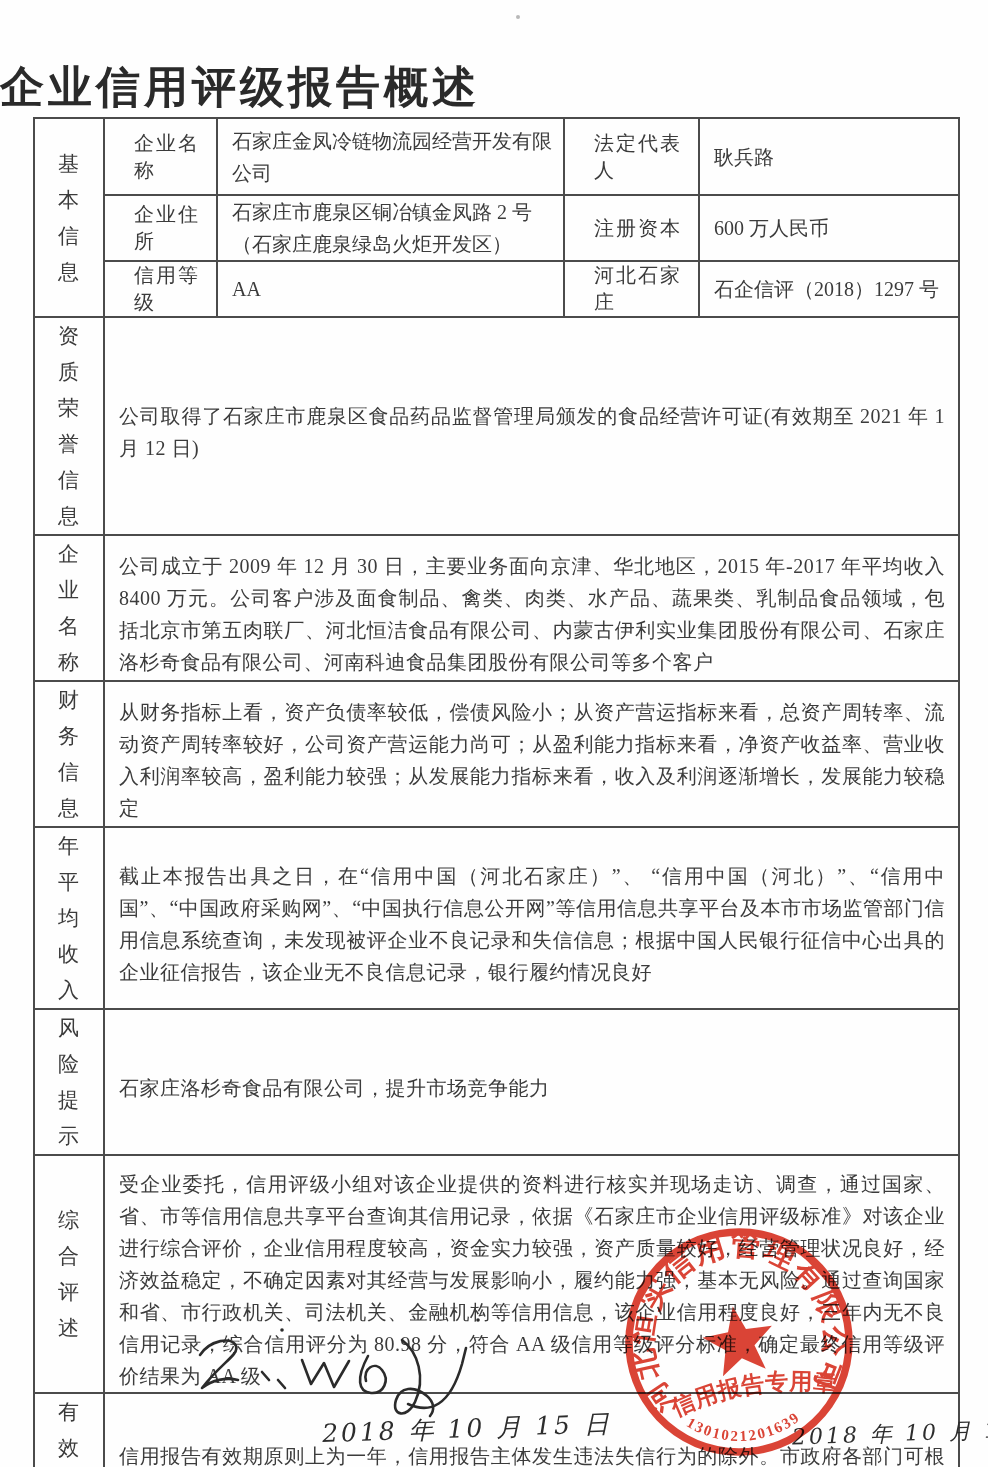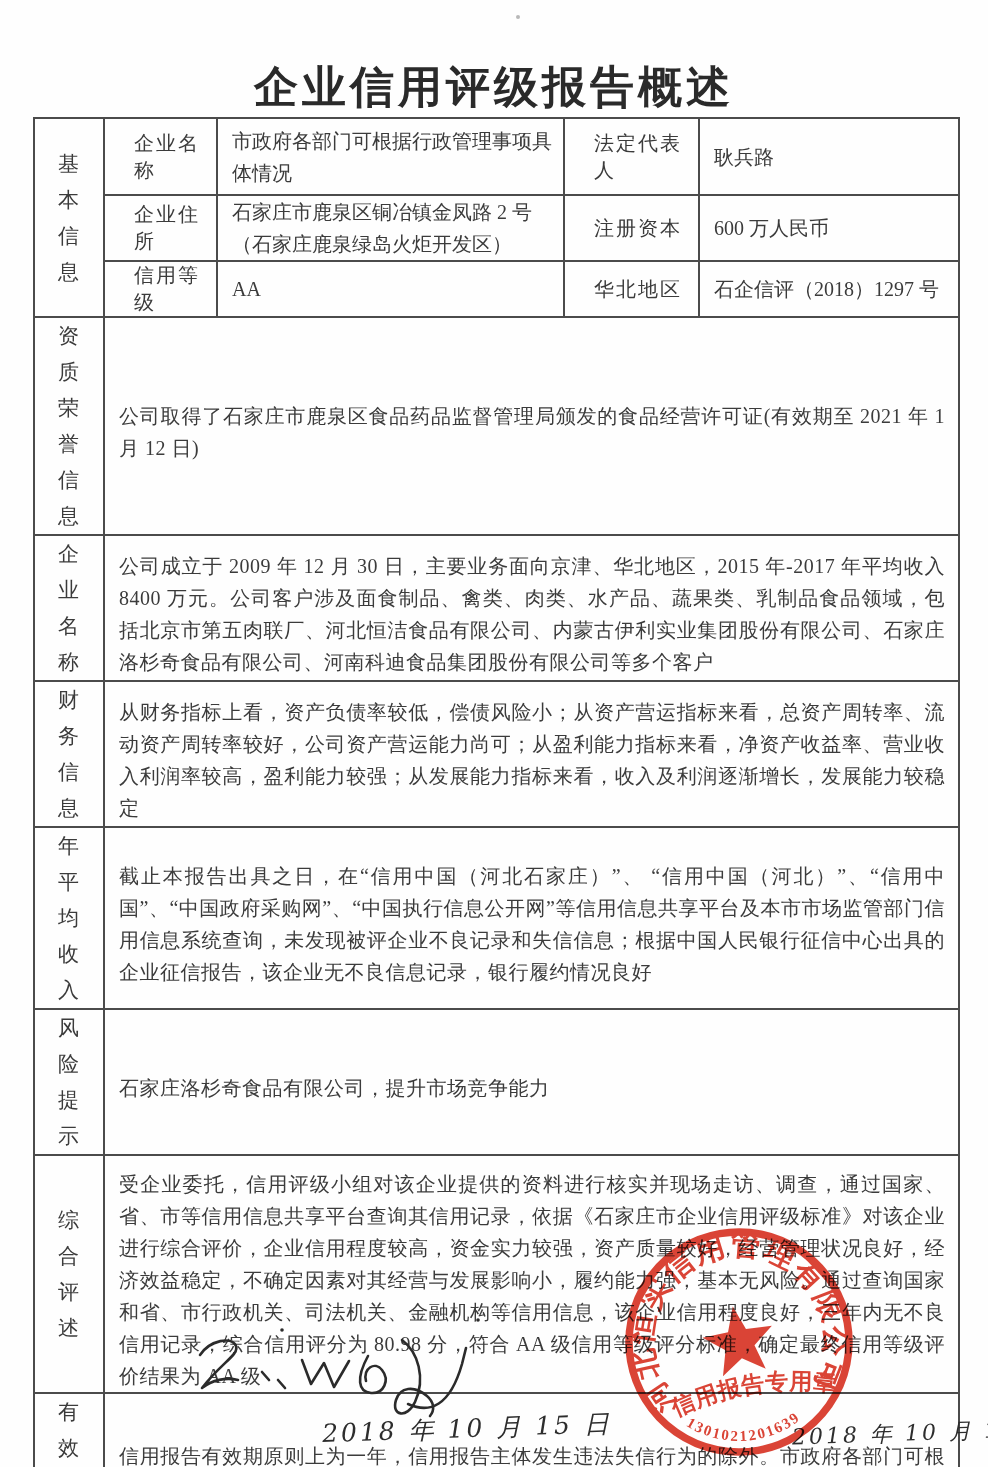--- a/index.html
+++ b/index.html
@@ -5,21 +5,21 @@
   * { margin:0; padding:0; box-sizing:border-box; }
   body { background:#e8e8e8; font-family:"Liberation Serif","DejaVu Serif",serif; }
   .page {
     position:relative; width:988px; height:1467px; margin:0 auto;
     background:#fefefe; color:#3b3b3b; overflow:hidden;
   }
   .speck { position:absolute; left:516px; top:15px; width:4px; height:4px;
     border-radius:50%; background:#9a9a9a; opacity:.7; }
   .title {
     position:absolute; top:58px; left:0; width:100%;
-    text-align:center; font-size:44px; font-weight:900; color:#2a2a2a;
+    text-align:left; font-size:44px; font-weight:900; color:#2a2a2a;
     letter-spacing:4px; font-family:"Liberation Serif","DejaVu Serif",serif;
   }
   .doc { position:absolute; left:33px; top:117px; width:927px; }
   table { border-collapse:collapse; table-layout:fixed; width:927px; }
   td, th { border:2px solid #4b4b4b; vertical-align:middle;
     font-size:20px; font-weight:normal; color:#3b3b3b; }
   .sec {
     text-align:center; font-size:21px; line-height:36px; padding:0 13px;
     word-break:break-all; letter-spacing:1px;font-family:Liberation Serif, serif;
   }
@@ -56,34 +56,34 @@
         <col style="width:70px">
           <col style="width:113px">
           <col style="width:347px">
         <col style="width:135px">
           <col style="width:260px">
       </colgroup>
       <tbody>
           <tr style="height:77px">
         <td class="sec" rowspan="3">基本信息</td>
         <td class="flabel">企业名称</td>
-        <td class="val">市政府各部门可根据行政管理事项具体情况</td>
+        <td class="val">石家庄金凤冷链物流园经营开发有限公司</td>
         <td class="flabel">法定代表人</td>
         <td class="val">耿兵路</td>
       </tr>
       <tr style="height:63px">
         <td class="flabel">企业住所</td>
         <td class="val">石家庄市鹿泉区铜冶镇金凤路 2 号（石家庄鹿泉绿岛火炬开发区）</td>
         <td class="flabel">注册资本</td>
         <td class="val">600 万人民币</td>
       </tr>
       <tr style="height:52px">
         <td class="flabel">信用等级</td>
         <td class="val">AA</td>
-        <td class="flabel">华北地区</td>
+        <td class="flabel">河北石家庄</td>
         <td class="val">石企信评（2018）1297 号</td>
       </tr>
 
       <tr style="height:97px">
         <td class="sec">资质荣誉信息</td>
         <td class="content" colspan="4">公司取得了石家庄市鹿泉区食品药品监督管理局颁发的食品经营许可证(有效期至 2021 年 1 月 12 日)</td>
       </tr>
       <tr style="height:133px">
         <td class="sec">企业名称</td>
         <td class="content" colspan="4">公司成立于 2009 年 12 月 30 日，主要业务面向京津、华北地区，2015 年-2017 年平均收入 8400 万元。公司客户涉及面食制品、禽类、肉类、水产品、蔬果类、乳制品食品领域，包括北京市第五肉联厂、河北恒洁食品有限公司、内蒙古伊利实业集团股份有限公司、石家庄洛杉奇食品有限公司、河南科迪食品集团股份有限公司等多个客户</td>

